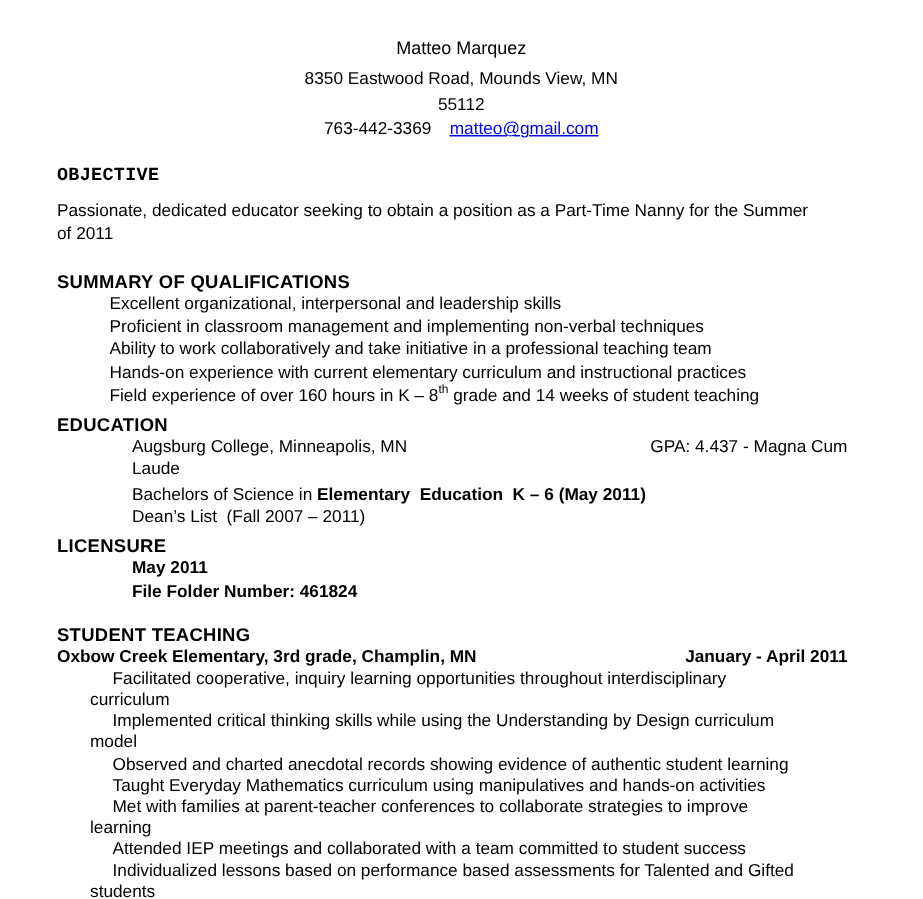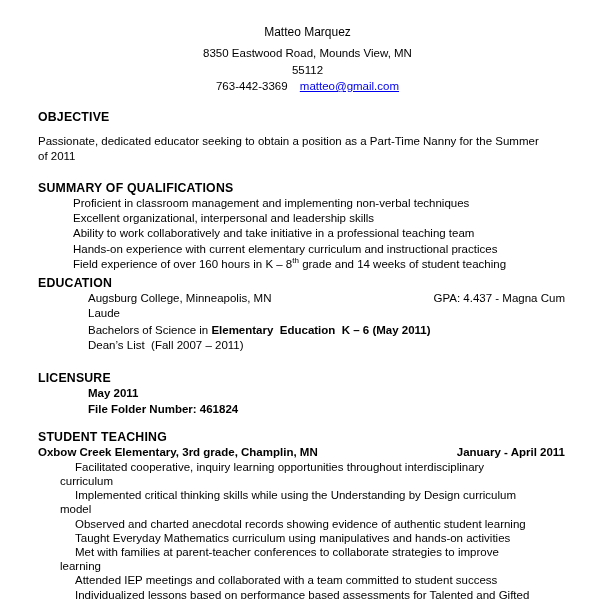--- a/index.html
+++ b/index.html
@@ -23,24 +23,24 @@
   .email-link { color:#0000EE; text-decoration:underline; cursor:pointer; }
 
   .content { padding-left:38px; padding-right:50px; }
 
   .sec-heading {
     font-weight:bold;
     font-size:12.3px;
     letter-spacing:0.2px;
     line-height:15px;
   }
-  .h-objective { margin-top:15px; }
+  .h-objective { margin-top:15px;font-family:Liberation Mono, monospace; }
   .h-summary   { margin-top:16px; }
   .h-education { margin-top:3px; }
-  .h-licensure { margin-top:18px; }
+  .h-licensure { margin-top:4px; }
   .h-teaching  { margin-top:13px; }
 
   .objective-text { margin-top:9px; line-height:15.5px; }
 
   .indent1 { padding-left:35px; }   
   .indent2 { padding-left:50px; }   
 
   .sum-item { line-height:15.4px; }
   sup.ord { font-size:8px; line-height:0; vertical-align:super; }
 
@@ -76,22 +76,22 @@
   </div>
 
   <div class="content">
 
     <div class="sec-heading h-objective" data-bind="objective.heading">OBJECTIVE</div>
     <div class="objective-text" data-bind="objective.text">Passionate, dedicated educator seeking to obtain a position as a Part-Time Nanny for the Summer
 of 2011</div>
 
     <div class="sec-heading h-summary" data-bind="summary.heading">SUMMARY OF QUALIFICATIONS</div>
     <div class="indent1">
+      <div class="sum-item" data-bind="summary.items.0">Excellent organizational, interpersonal and leadership skills</div>
       <div class="sum-item" data-bind="summary.items.1">Proficient in classroom management and implementing non-verbal techniques</div>
-      <div class="sum-item" data-bind="summary.items.0">Excellent organizational, interpersonal and leadership skills</div>
       <div class="sum-item" data-bind="summary.items.2">Ability to work collaboratively and take initiative in a professional teaching team</div>
       <div class="sum-item" data-bind="summary.items.3">Hands-on experience with current elementary curriculum and instructional practices</div>
       <div class="sum-item"><span data-bind="summary.field_item.pre">Field experience of over 160 hours in K – 8</span><sup class="ord" data-bind="summary.field_item.sup">th</sup><span data-bind="summary.field_item.post"> grade and 14 weeks of student teaching</span></div>
     </div>
 
     <div class="sec-heading h-education" data-bind="education.heading">EDUCATION</div>
     <div class="indent2">
       <div class="row edu-line">
         <span data-bind="education.school">Augsburg College, Minneapolis, MN</span>
         <span class="right" data-bind="education.gpa">GPA: 4.437 - Magna Cum</span>

